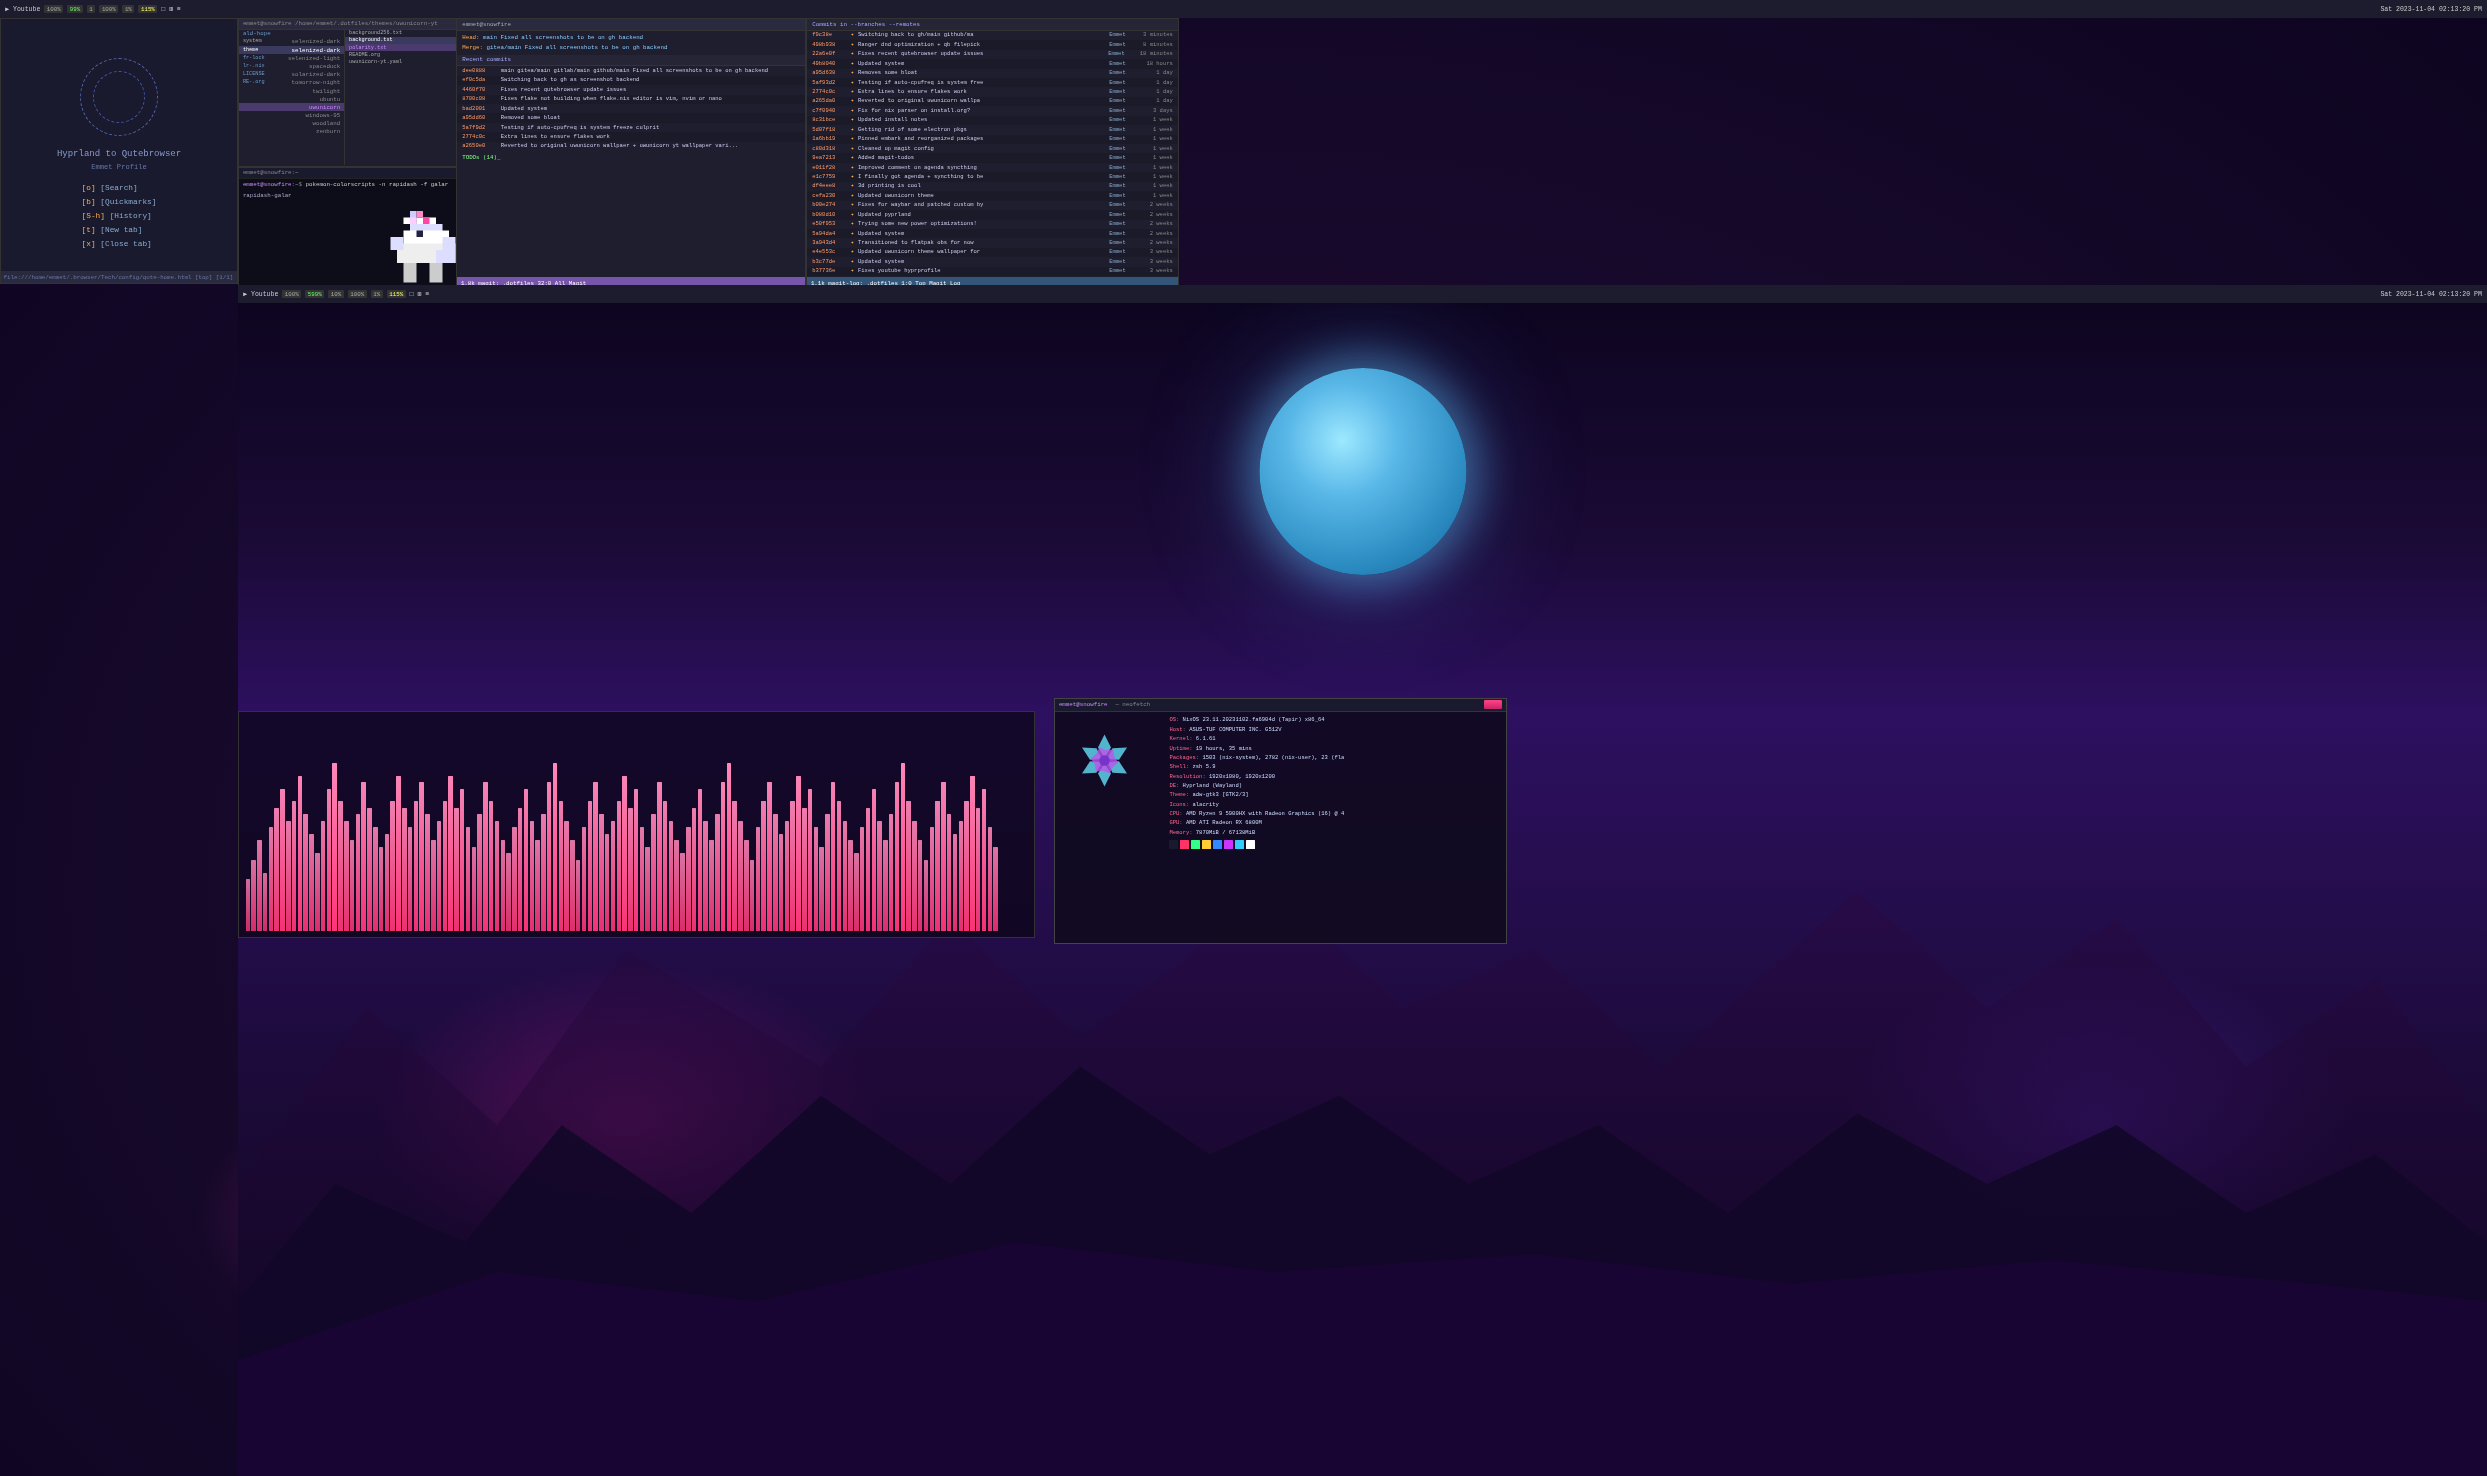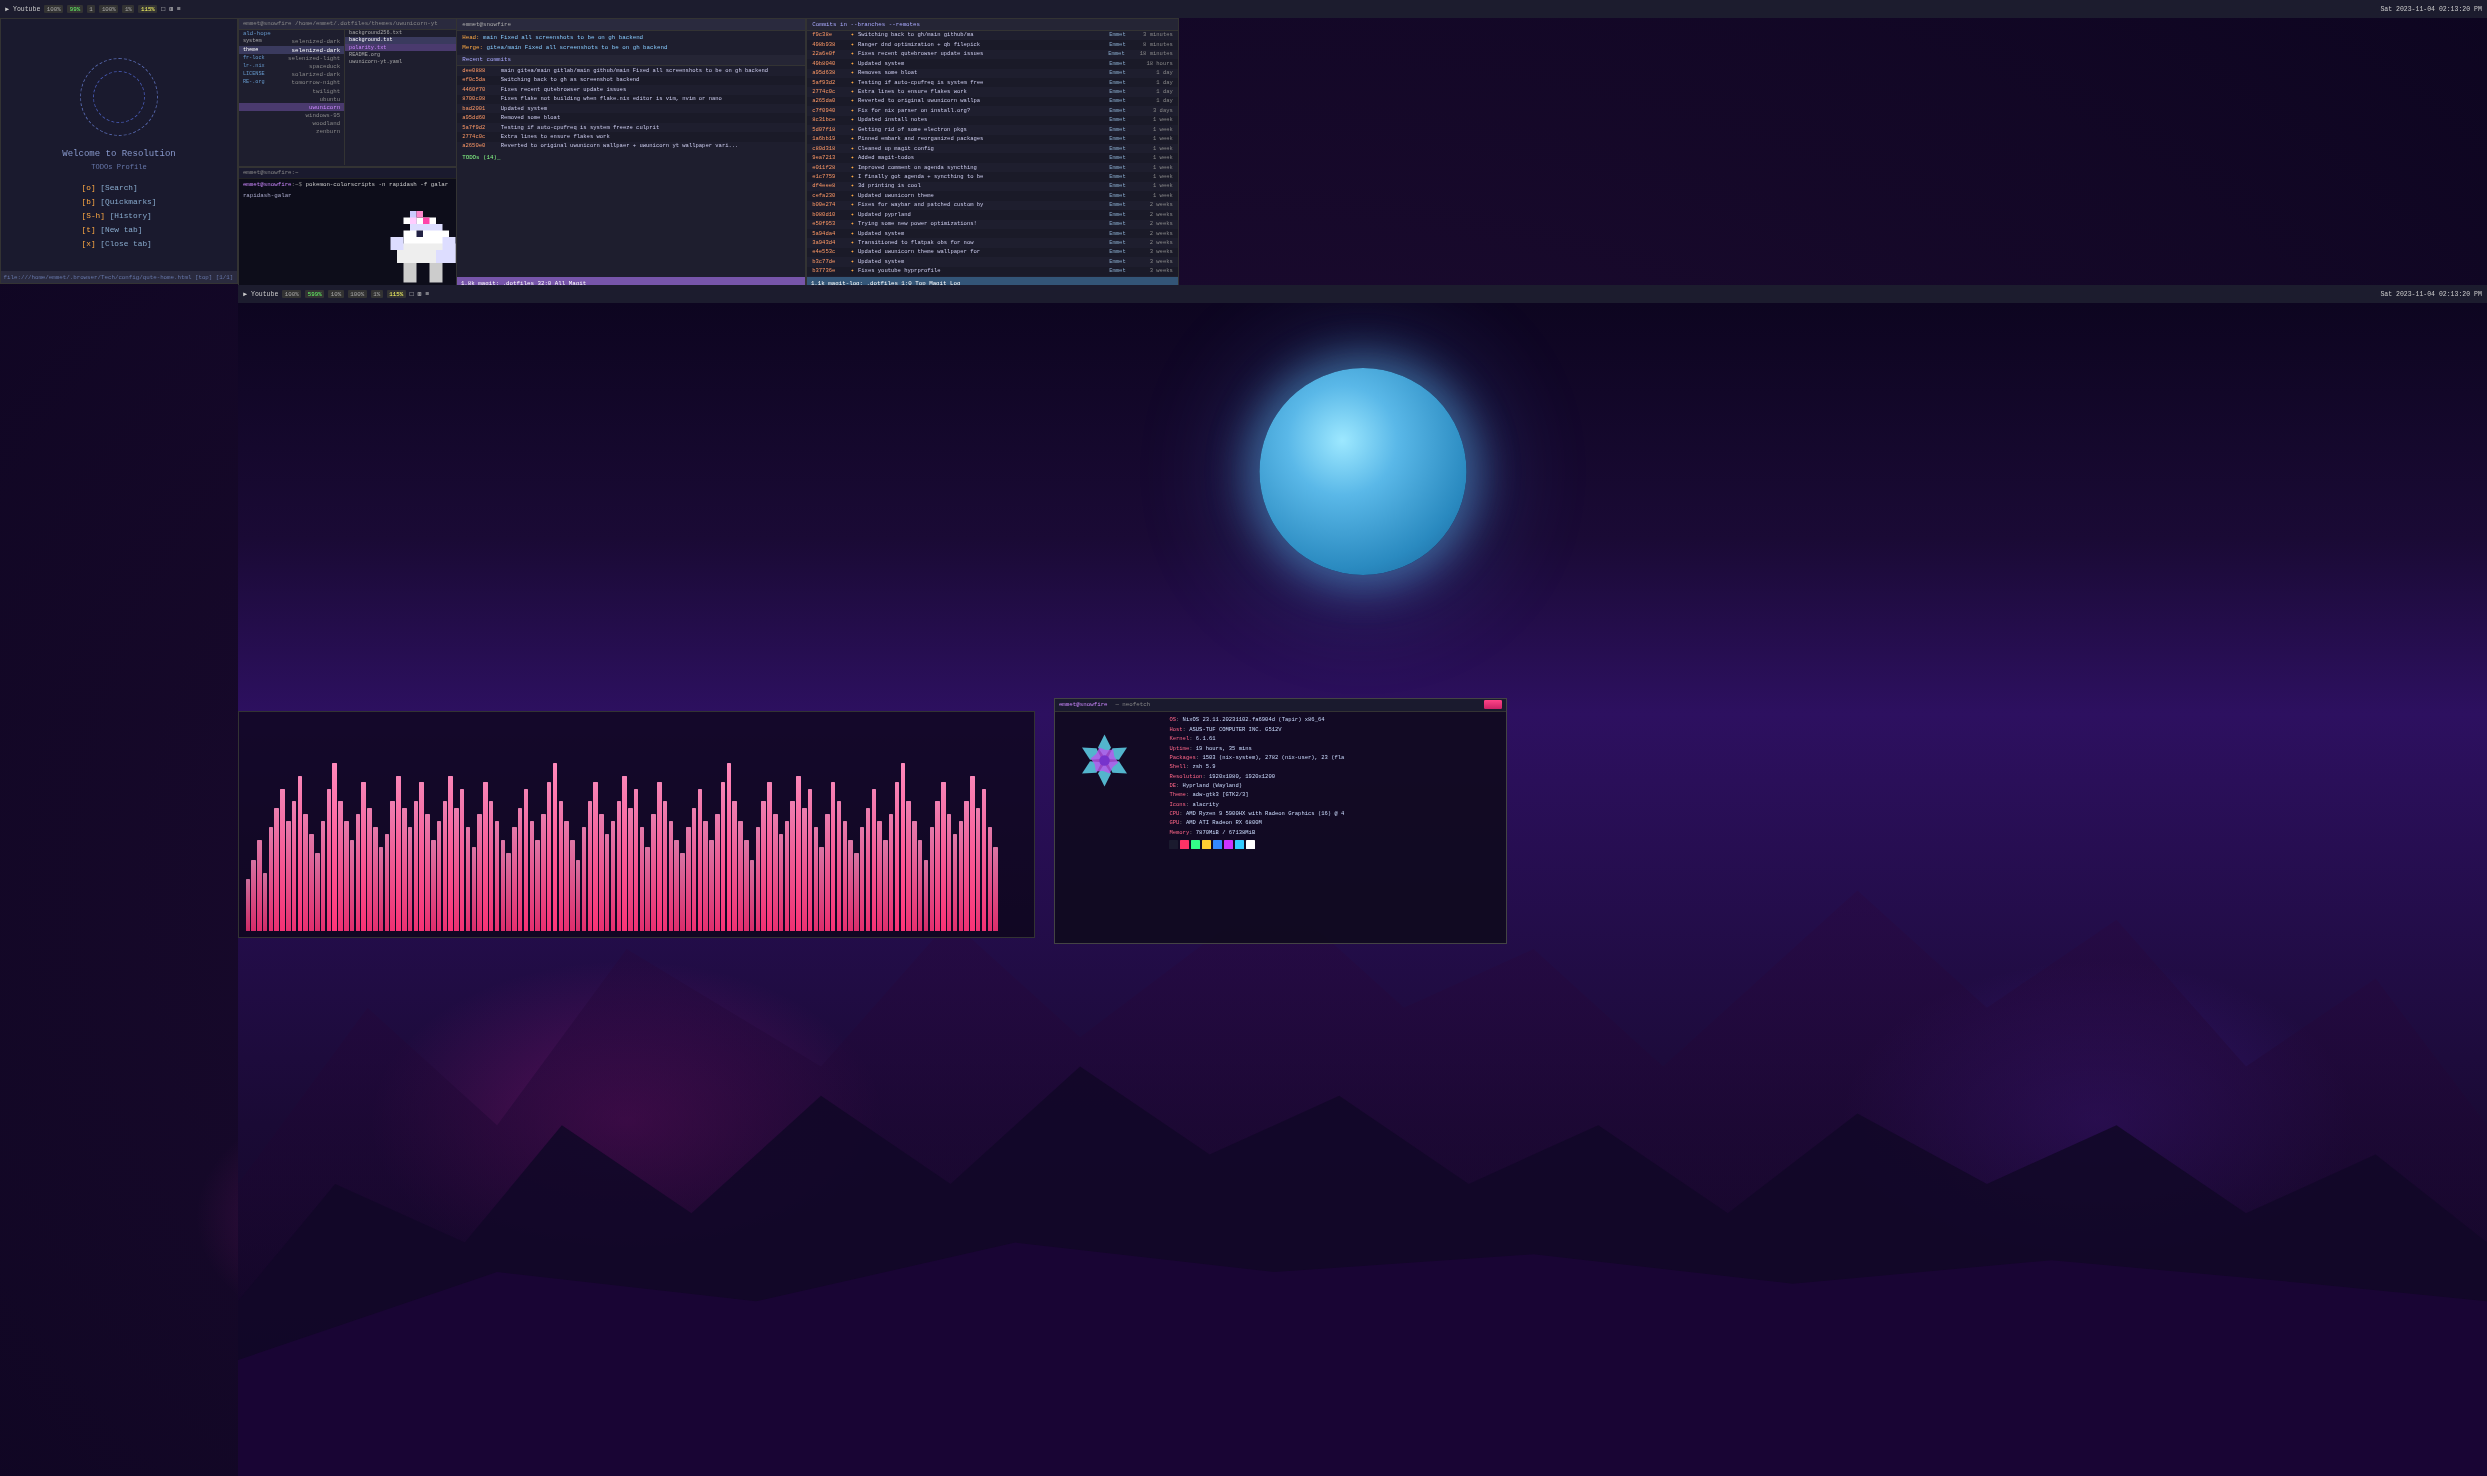--- a/index.html
+++ b/index.html
@@ -515,22 +515,22 @@
   </div>
 </div>
 
 <div class="window-qutebrowser">
   <div class="qb-content">
     <div class="qb-moon-art">
       <div class="qb-moon-inner">
         
       </div>
     </div>
-    <div class="qb-title">Welcome to Resolution</div>
-    <div class="qb-subtitle">TODOs Profile</div>
+    <div class="qb-title">Hyprland to Qutebrowser</div>
+    <div class="qb-subtitle">Emmet Profile</div>
     <div class="qb-menu">
       <div class="qb-menu-item">
         <span class="qb-menu-key">[o]</span> [Search]
       </div>
       <div class="qb-menu-item">
         <span class="qb-menu-key">[b]</span> [Quickmarks]
       </div>
       <div class="qb-menu-item">
         <span class="qb-menu-key">[S-h]</span> [History]
       </div>

